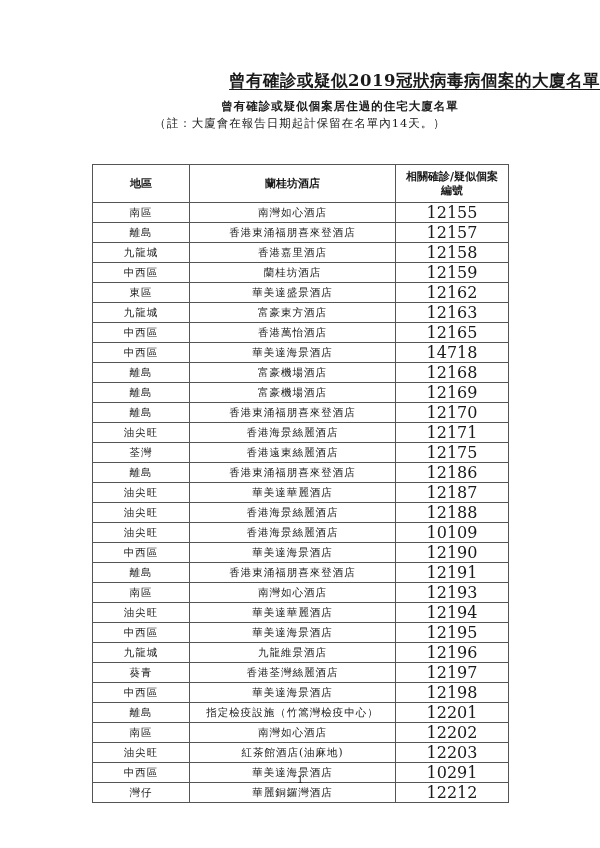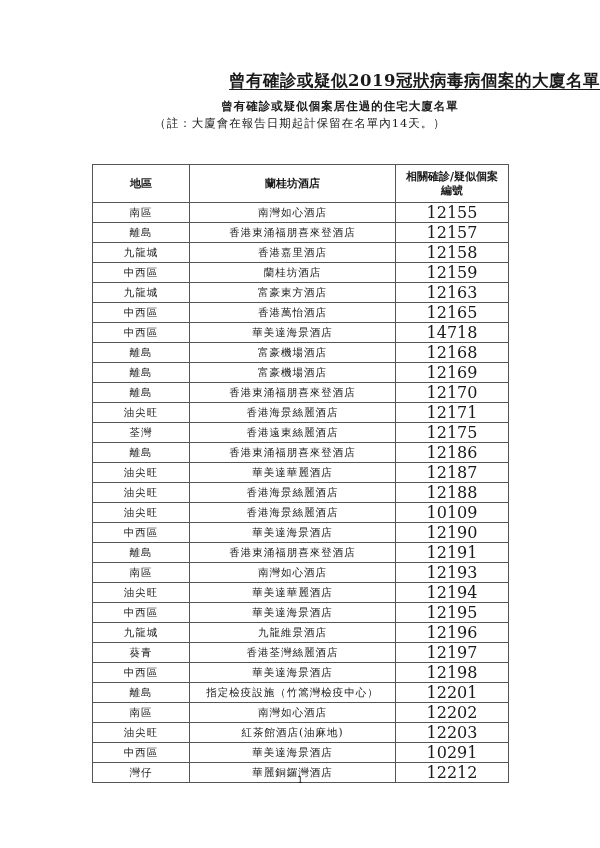--- a/index.html
+++ b/index.html
@@ -79,20 +79,25 @@
         <td>九龍城</td>
         <td>香港嘉里酒店</td>
         <td class="num">12158</td>
       </tr>
       <tr>
         <td>中西區</td>
         <td>蘭桂坊酒店</td>
         <td class="num">12159</td>
       </tr>
       <tr>
+        <td>東區</td>
+        <td>華美達盛景酒店</td>
+        <td class="num">12162</td>
+      </tr>
+      <tr>
         <td>九龍城</td>
         <td>富豪東方酒店</td>
         <td class="num">12163</td>
       </tr>
       <tr>
         <td>中西區</td>
         <td>香港萬怡酒店</td>
         <td class="num">12165</td>
       </tr>
       <tr>

